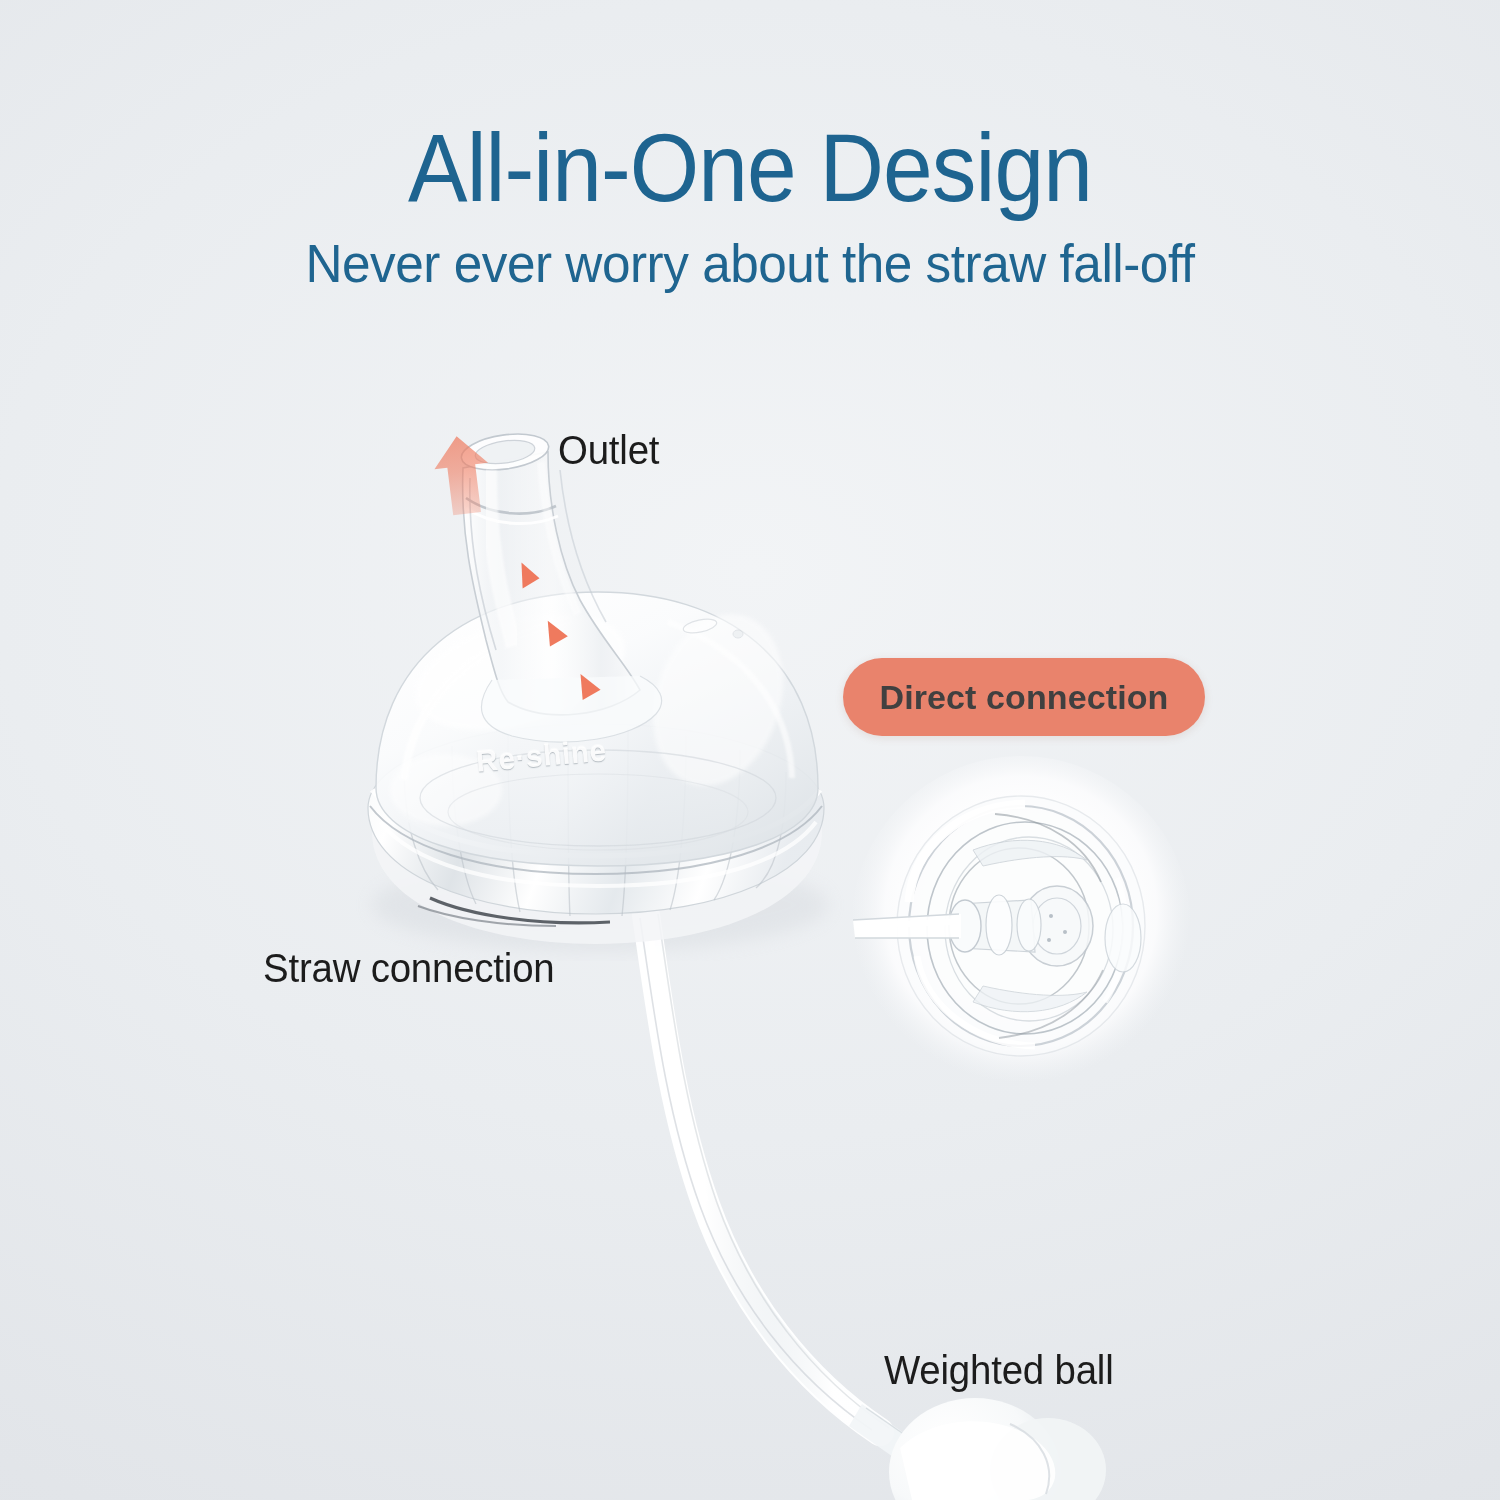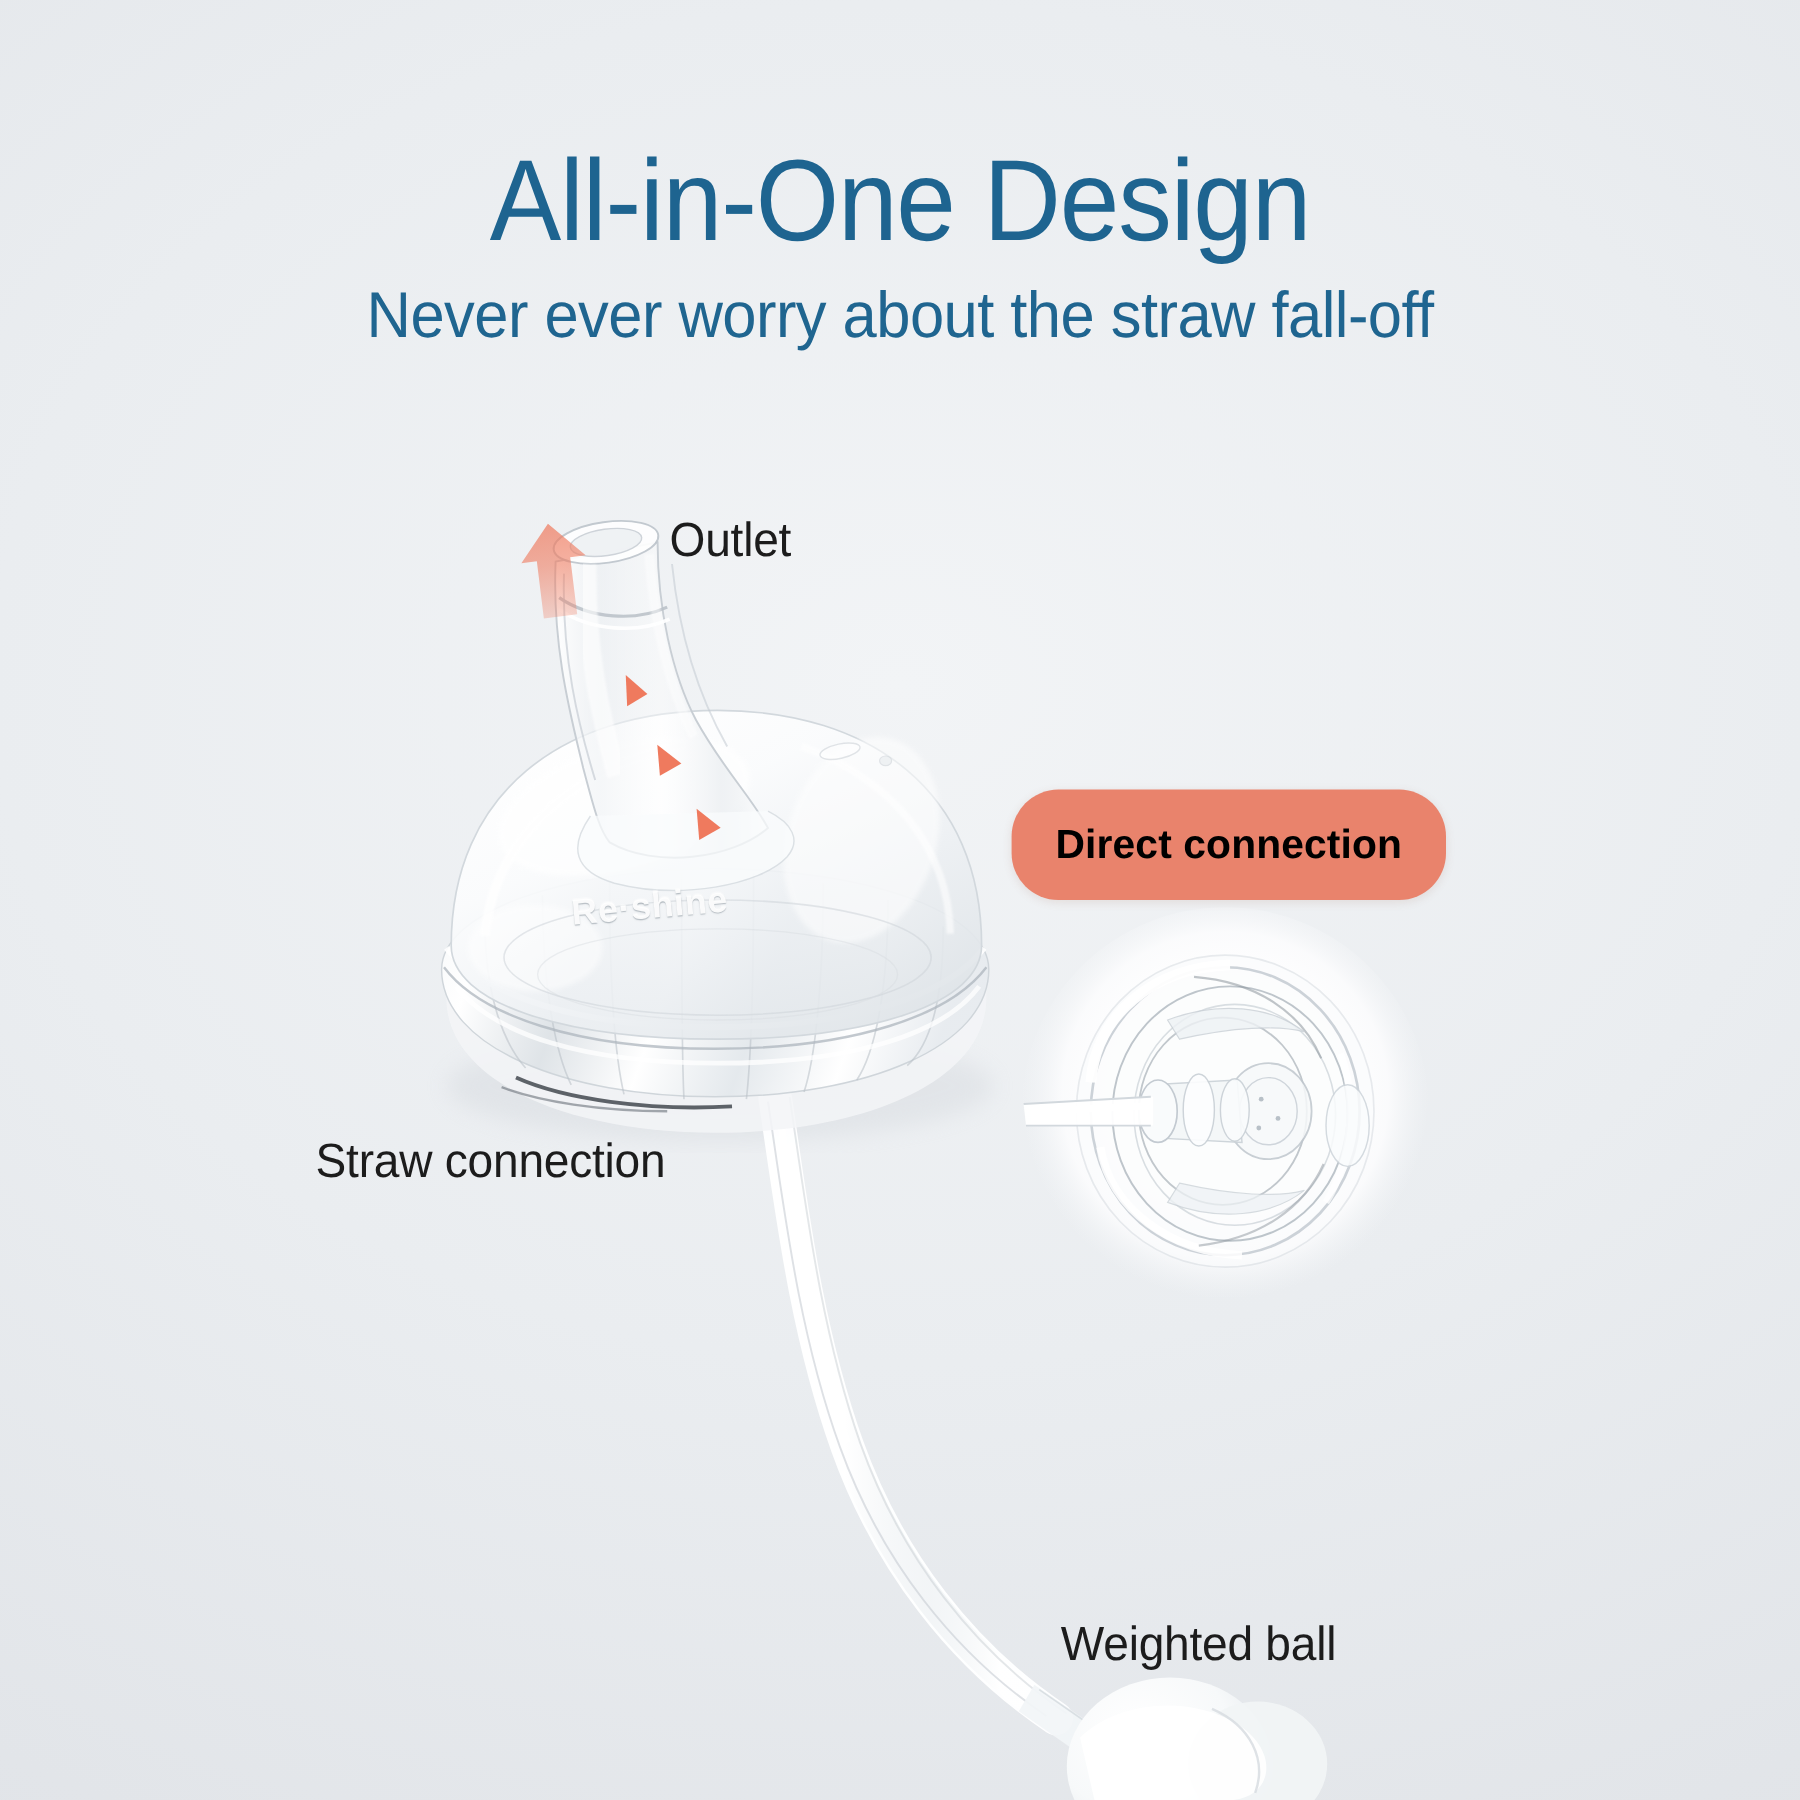--- a/index.html
+++ b/index.html
@@ -42,24 +42,24 @@
     font-family:"Liberation Sans", sans-serif;
     transform:scaleX(0.96); transform-origin:0 50%;
   }
   #lbl-outlet   { left:558px; top:428px; }
   #lbl-straw    { left:263px; top:946px; }
   #lbl-weighted { left:884px; top:1348px; }
 
   
   .badge{
     position:absolute; left:843px; top:658px;
-    width:362px; height:92px; border-radius:39px;
+    width:362px; height:78px; border-radius:39px;
     background:#e9836c;
     display:flex; align-items:center; justify-content:center;
-    color:#000000; font-size:34px; font-weight:700; letter-spacing:0.1px;
+    color:#404040; font-size:34px; font-weight:700; letter-spacing:0.1px;
     box-shadow:0 2px 8px rgba(150,90,70,.14);
   }
 
   
   .art{ position:absolute; left:0; top:0; width:1500px; height:1500px; }
 
   
   .brand{
     position:absolute; left:476px; top:739px;
     font-size:30px; font-weight:700; letter-spacing:0.5px;

